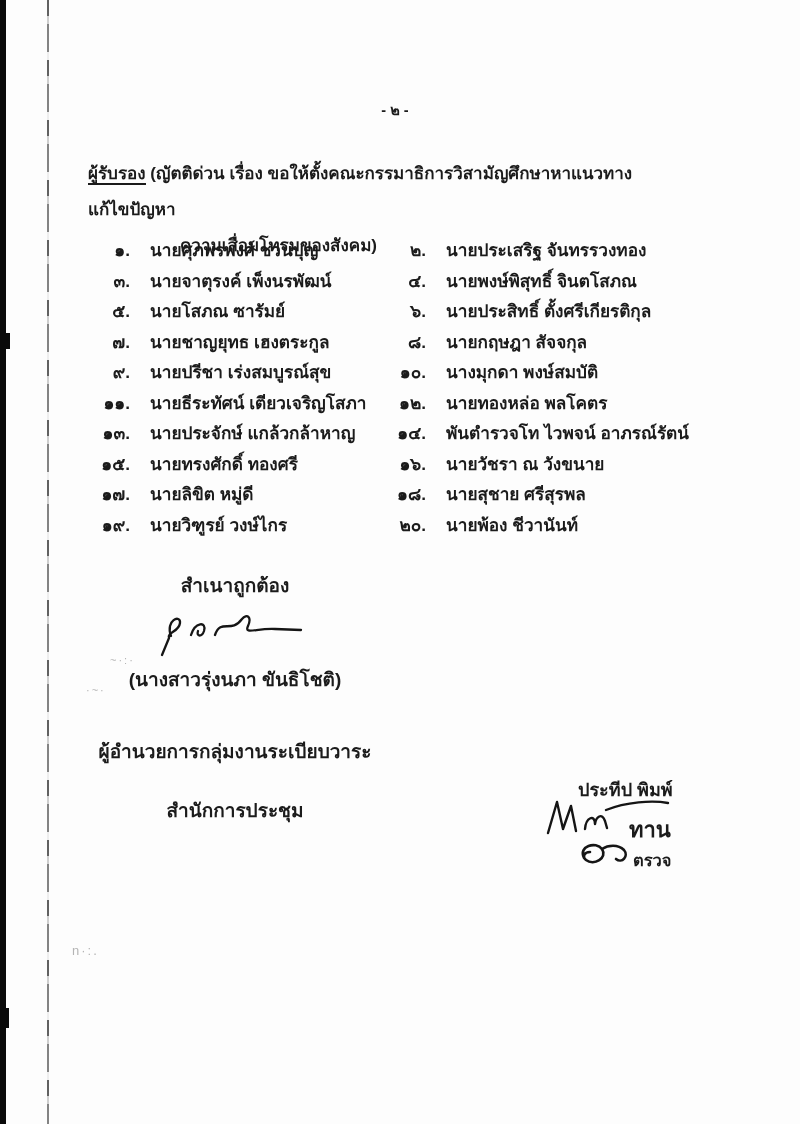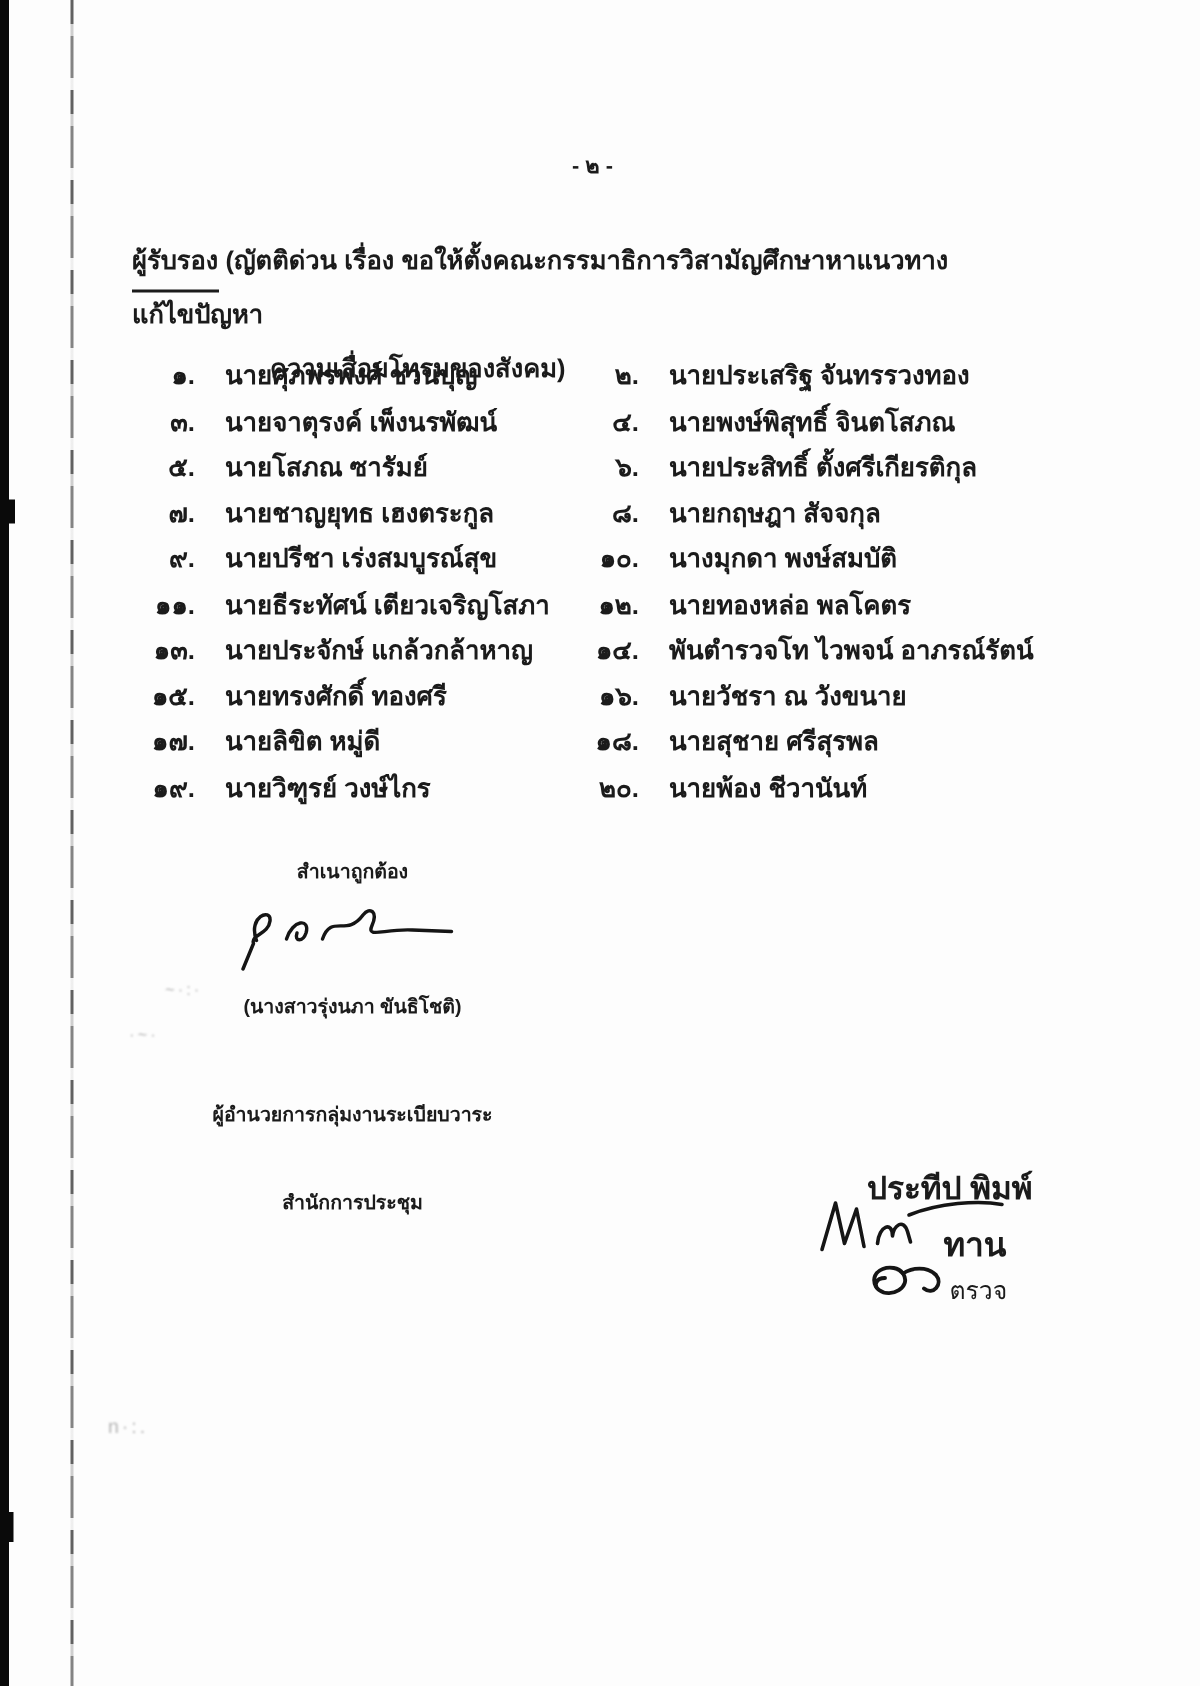--- a/index.html
+++ b/index.html
@@ -35,48 +35,48 @@
   
   .page-num {
     position: absolute; top: 98px; left: 355px; width: 80px;
     text-align: center; font-size: 14.5px; font-weight: 600;
   }
   
   .heading {
     position: absolute; top: 156px; left: 88px; width: 560px;
     font-size: 17px; font-weight: 700; line-height: 36px;
   }
-  .heading .lead { border-bottom: 2px solid #1b1b1b; padding-bottom: 10px; }
+  .heading .lead { border-bottom: 2px solid #1b1b1b; padding-bottom: 0; }
   .heading .l2 { padding-left: 92px; }
   
   .entries {
     position: absolute; top: 241px; left: 90px; width: 640px;
     display: grid; grid-template-columns: 296px 1fr;
     row-gap: 12.5px; font-size: 17.2px; line-height: 18px;
     font-weight: 600;
   }
   .entry { display: flex; white-space: nowrap; }
   .entry .num { width: 40px; text-align: right; flex: 0 0 40px; }
   .entry .nm { margin-left: 20px; }
   
   .cert {
     position: absolute; top: 570px; left: 85px; width: 300px;
-    text-align: center; font-size: 13px; font-weight: 600;
+    text-align: center; font-size: 19px; font-weight: 600;
   }
   .cert .copy-label { display: block; }
   .cert .sig1 { display: block; margin: 8px auto 2px auto; }
   .cert .cert-name { display: block; margin-top: 0; line-height: 36px; }
   .cert .cert-title { display: block; line-height: 35px; margin-top: 36px; }
   .cert .cert-org { display: block; line-height: 35px; margin-top: 24px; }
   
-  .typist { position: absolute; top: 775px; left: 578px; font-size: 21px; font-weight: 600; }
+  .typist { position: absolute; top: 775px; left: 578px; font-size: 18px; font-weight: 600; }
   .sig2 { position: absolute; top: 793px; left: 540px; }
   .proof-label { position: absolute; top: 812px; left: 629px; font-size: 22px; font-weight: 700; }
   .sig3 { position: absolute; top: 838px; left: 572px; }
-  .check-label { position: absolute; top: 847px; left: 633px; font-size: 16.5px; font-weight: 400; }
+  .check-label { position: absolute; top: 847px; left: 633px; font-size: 16.5px; font-weight: 700; }
   svg path { fill: none; stroke: #151515; stroke-linecap: round; stroke-linejoin: round; }
 </style>
 </head>
 <body>
 
 <div class="edge-strip"></div>
 <div class="edge-bump bump1"></div>
 <div class="edge-bump bump2"></div>
 <div class="scan-line"></div>
 <div class="smudge" style="top:654px;left:110px;">~·:·</div>

